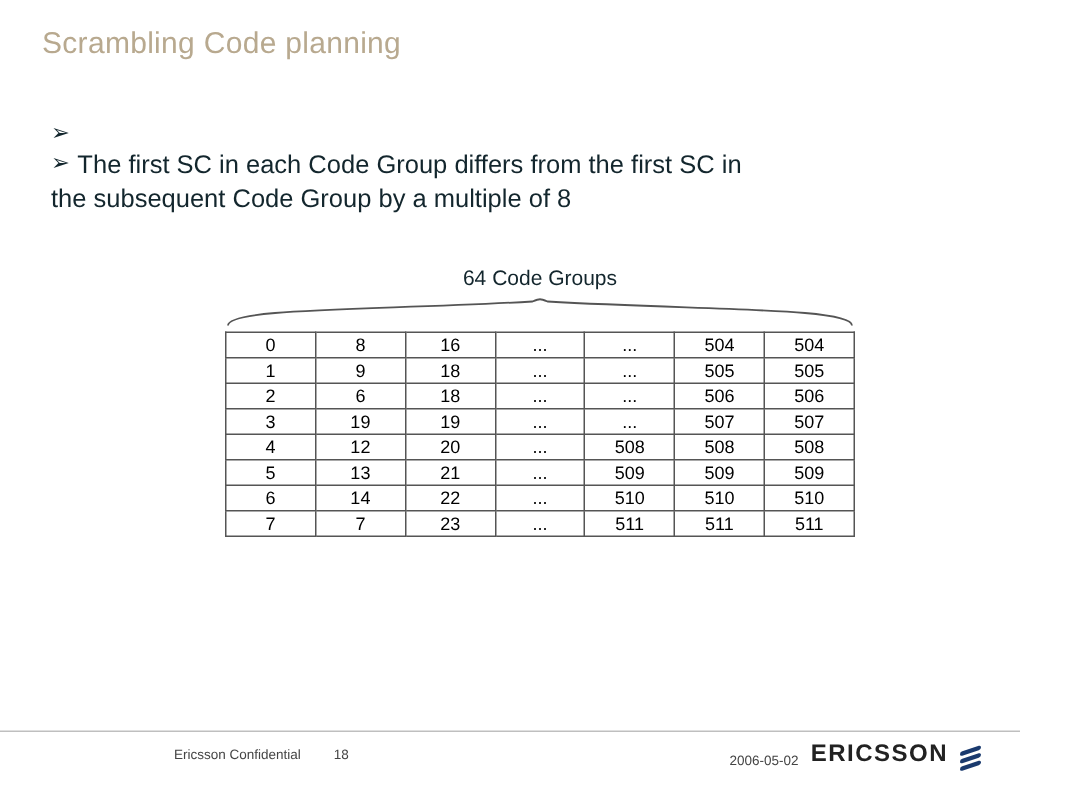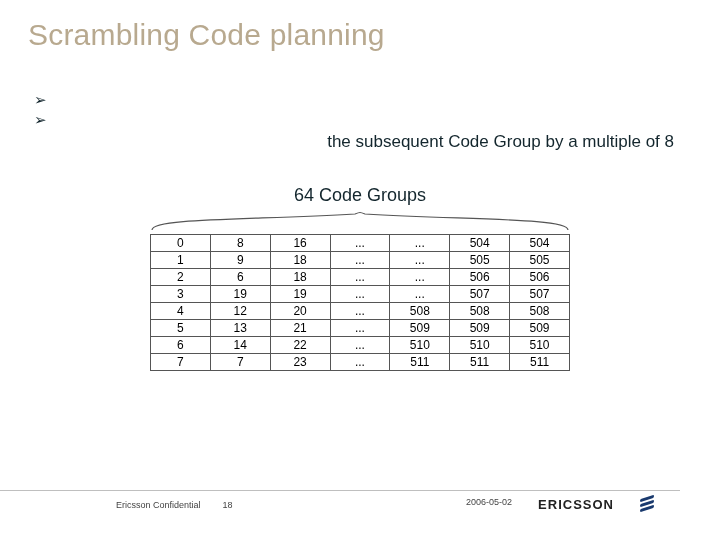--- a/index.html
+++ b/index.html
@@ -5,39 +5,39 @@
   * { margin: 0; padding: 0; box-sizing: border-box; }
   body {
     width: 720px;
     height: 540px;
     background: #fff;
     font-family: Arial, Helvetica, sans-serif;
     position: relative;
     overflow: hidden;
   }
   .title {
-    font-size: 30px;
+    font-size: 20px;
     color: #b8a98f;
     font-weight: 400;
     padding: 18px 0 0 28px;
     letter-spacing: 0.2px;
   }
   .bullets {
     margin: 38px 0 0 34px;
     font-size: 17px;
     color: #13262d;
     line-height: 1.35;
     width: 640px;
   }
   .bullet-row { display: flex; }
   .bullet-glyph { margin-right: 5px; font-size: 15px; }
-  .continuation { margin-left: 0; text-align: right; }
+  .continuation { margin-left: 0; }
   .caption {
     text-align: center;
-    font-size: 18px;
+    font-size: 14px;
     color: #13262d;
     margin-top: 32px;
   }
   .brace-wrap {
     width: 420px;
     margin: 4px auto 0 auto;
     position: relative;
     height: 22px;
   }
   .brace-wrap svg { width: 100%; height: 100%; display: block; }
@@ -68,25 +68,25 @@
     padding-top: 6px;
     font-size: 9px;
     color: #444;
   }
   .footer-inner {
     display: flex;
     align-items: center;
     padding: 0 26px 0 26px;
   }
   .footer-left { display: flex; gap: 22px; padding-left: 90px; }
-  .footer-right { margin-left: auto; display: flex; align-items: flex-start; gap: 26px; }
+  .footer-right { margin-left: auto; display: flex; align-items: flex-end; gap: 8px; }
   .ericsson-word {
     font-weight: bold;
     letter-spacing: 1px;
-    font-size: 13px;
+    font-size: 16px;
     color: #222;
   }
   .ericsson-logo {
     display: inline-flex;
     flex-direction: column;
     gap: 2px;
     transform: skewY(-18deg);
   }
   .ericsson-logo span {
     display: block;
@@ -100,20 +100,21 @@
 <body>
 
 <div class="title">Scrambling Code planning</div>
 
 <div class="bullets">
   <div class="bullet-row">
     <span class="bullet-glyph">➢</span>
   </div>
   <div class="bullet-row">
     <span class="bullet-glyph">➢</span>
+    <span>The first SC in each Code Group differs from the first SC in</span>
   </div>
   <div class="continuation">the subsequent Code Group by a multiple of 8</div>
 </div>
 
 <div class="caption">64 Code Groups</div>
 
 <div class="brace-wrap">
   <svg viewBox="0 0 420 22" preserveAspectRatio="none">
     <path d="M2 20 C2 8, 100 10, 205 4 C210 2, 210 2, 215 4 C320 10, 418 8, 418 20" fill="none" stroke="#555" stroke-width="1.2"></path>
   </svg>

